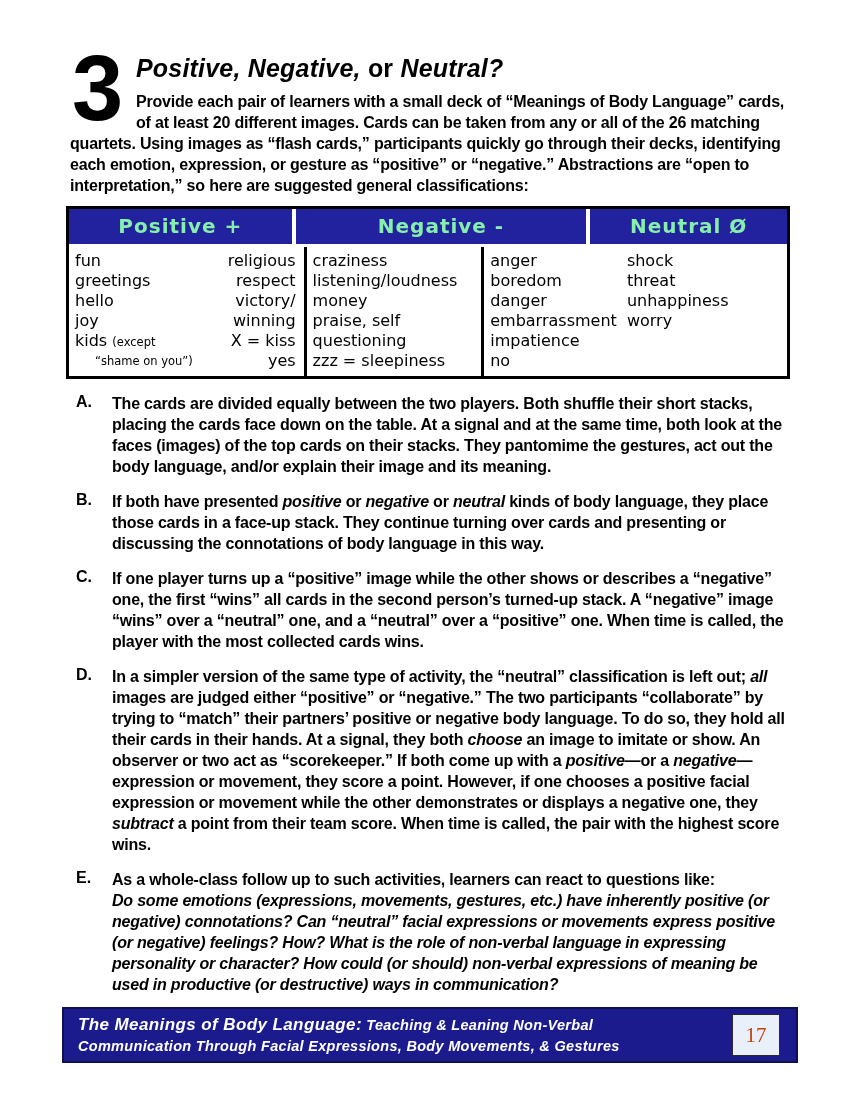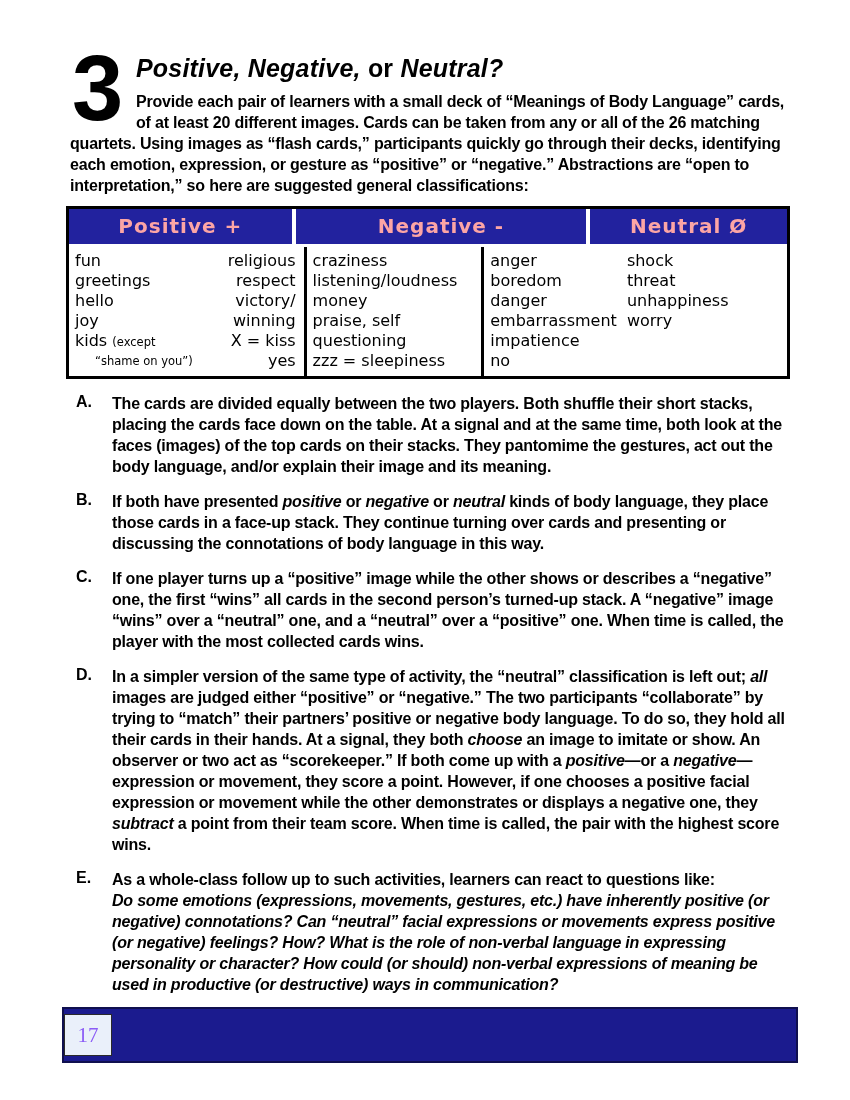--- a/index.html
+++ b/index.html
@@ -21,21 +21,21 @@
   .intro{
     font-size:16px;font-weight:bold;line-height:21px;margin:4px;
     letter-spacing:-0.2px;
   }
   .s-i{font-style:italic;}
   .s-sm{font-size:11.5px;}
   
   .tbl{border:3px solid #000;margin-top:10px;background:#fff;}
   .tbl-head{display:flex;border-bottom:3px solid #fff;}
   .hcell{
-    background:#22229e;color:#fca5a5;text-align:center;
+    background:#22229e;color:#86efac;text-align:center;
     font-family:"DejaVu Sans",sans-serif;font-weight:bold;
     font-size:20px;padding:5px 0 6px 0;letter-spacing:1px;
   }
   .hcell + .hcell{border-left:4px solid #fff;}
   .c1{flex:0 0 31%;}
   .c2{flex:0 0 40.5%;}
   .c3{flex:1;}
   .tbl-body{display:flex;}
   .bcell{
     display:flex;padding:4px 6px 5px 6px;
@@ -67,21 +67,21 @@
   .footer-text{
     flex:1;color:#fff;font-weight:bold;font-style:italic;
     padding-left:14px;line-height:1.35;
   }
   .femph{font-size:17px;letter-spacing:0.4px;}
   .frest,.fl2{font-size:14.5px;letter-spacing:0.3px;}
   .page-num{
     flex:0 0 auto;width:46px;height:40px;margin-right:16px;
     background:#eaf0fa;border:1px solid #2a2a2a;
     display:flex;align-items:center;justify-content:center;
-    font-family:"Liberation Serif",serif;font-size:21px;color:#8b5cf6;
+    font-family:"Liberation Serif",serif;font-size:21px;color:#c2410c;
     font-weight:normal;
   }
 </style>
 </head>
 <body>
 
 <div class="page">
 
   <div class="headline">
     <div class="dropcap">3</div>
@@ -160,16 +160,22 @@
         <div class="step-label">D.</div>
         <div class="step-body"><span>In a simpler version of the same type of activity, the “neutral” classification is left out; </span><span class="s-i">all</span><span> images are judged either “positive” or “negative.” The two participants “collaborate” by trying to “match” their partners’ positive or negative body language.  To do so, they hold all their cards in their hands. At a signal, they both </span><span class="s-i">choose</span><span> an image to imitate or show. An observer or two act as “scorekeeper.” If both come up with a </span><span class="s-i">positive</span><span>—or a </span><span class="s-i">negative</span><span>—expression or movement, they score a point. However, if one chooses a positive facial expression or movement while the other demonstrates or displays a negative one, they </span><span class="s-i">subtract</span><span> a point from their team score.  When time is called, the pair with the highest score wins.</span></div>
       </div>
       <div class="step">
         <div class="step-label">E.</div>
         <div class="step-body"><span>As a whole-class follow up to such activities, learners can react to questions like:</span><br><span class="s-i">Do some emotions (expressions, movements, gestures, etc.) have inherently positive (or negative) connotations? Can “neutral” facial expressions or movements express positive (or negative) feelings? How? What is the role of non-verbal language in expressing personality or character? How could (or should) non-verbal expressions of meaning be used in productive (or destructive) ways in communication?</span></div>
       </div>
     </div>
 
   <div class="footer">
+    <div class="footer-text">
+      <div class="fl1">
+        <span class="femph">The Meanings of Body Language:</span><span class="frest"> Teaching &amp; Leaning Non-Verbal</span>
+      </div>
+      <div class="fl2">Communication Through Facial Expressions, Body Movements, &amp; Gestures</div>
+    </div>
     <div class="page-num">17</div>
   </div>
 
 </div>
 
 </body></html>

